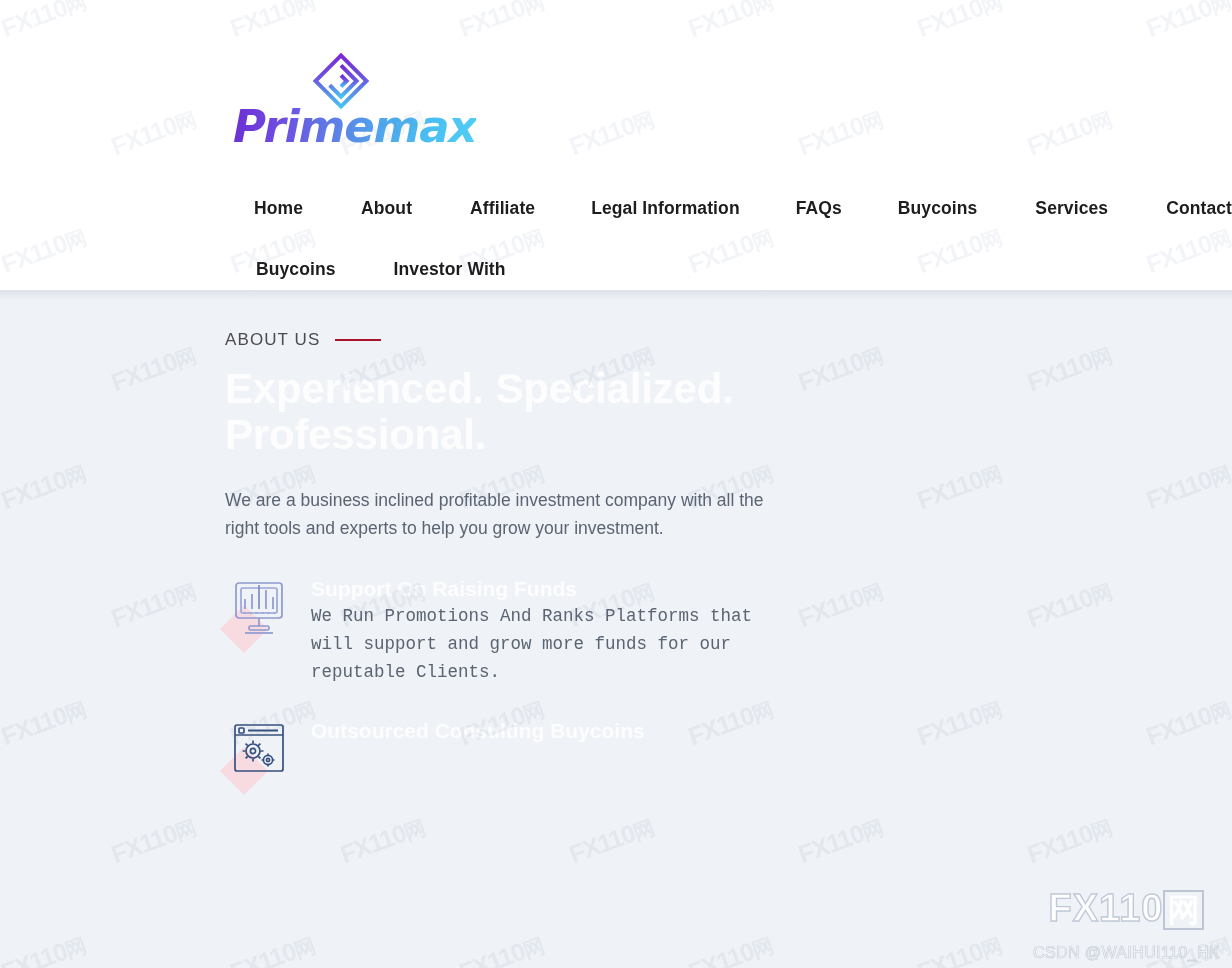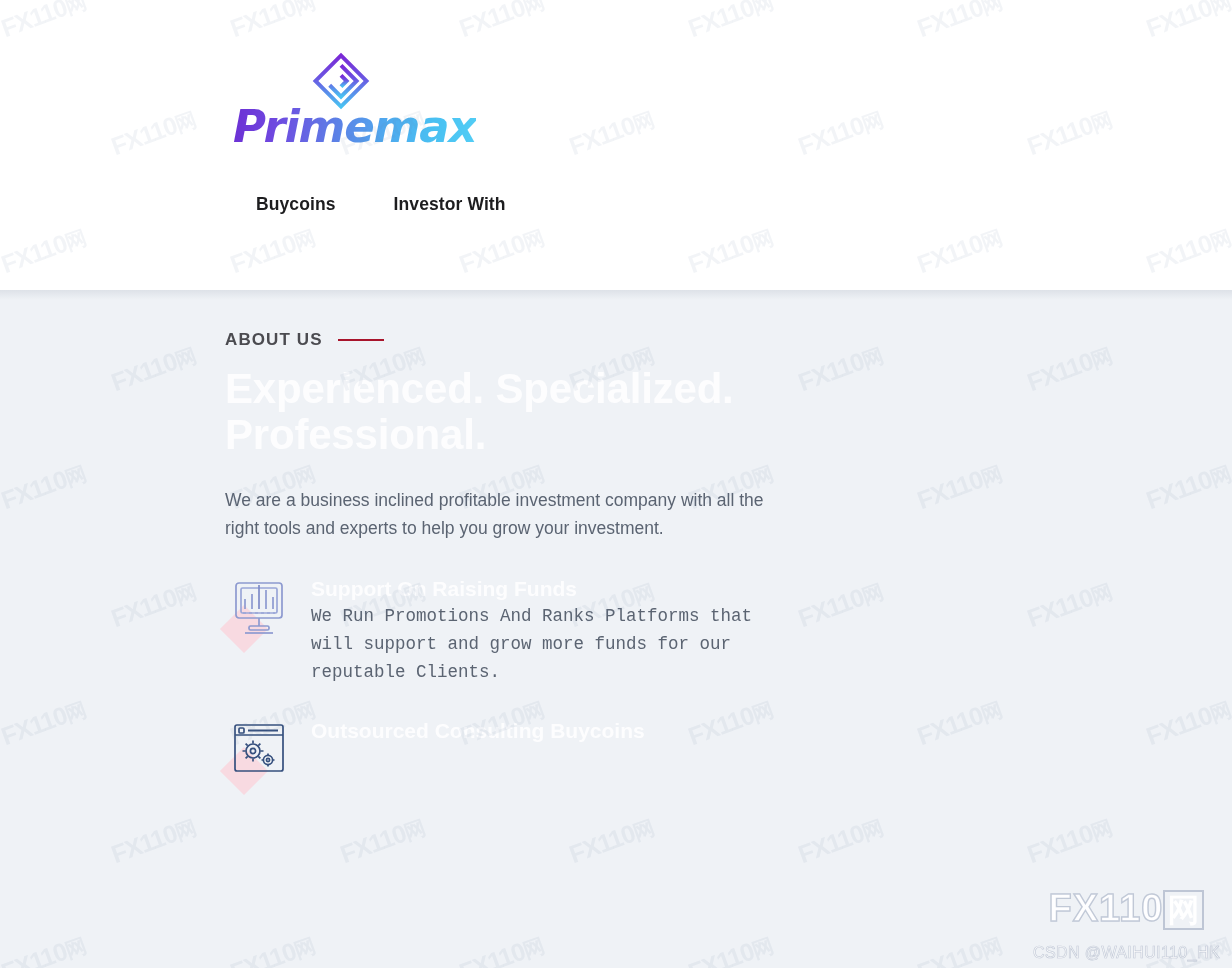--- a/index.html
+++ b/index.html
@@ -160,21 +160,21 @@
   .eyebrow-row {
     display: flex;
     align-items: center;
     height: 24px;
   }
   .eyebrow {
     font-family: "Liberation Sans", sans-serif;
     font-size: 17px;
     color: #4b4b50;
     letter-spacing: 1.1px;
-    font-weight: 700;
+    font-weight: 400;
   }
   .eyebrow-line {
     width: 46px;
     height: 2px;
     background: #a8142b;
     margin-left: 15px;
   }
 
   .hero-title {
     margin-top: 14px;
@@ -319,20 +319,37 @@
         <g transform="translate(32,31) rotate(45) translate(-20,-20)" fill="none" stroke="url(#lg)" stroke-width="4">
           <path d="M2 2 H38 V38 H2 Z"></path>
           <path d="M9 9 H31 V31 H15"></path>
           <path d="M16 16 H24 V24"></path>
         </g>
       </svg>
       <div class="logo-text">Primemax</div>
     </div>
 
     <nav class="nav">
+      <div class="nav-row">
+        <a class="nav-item">Home</a>
+        <span class="gap-a"></span>
+        <a class="nav-item">About</a>
+        <span class="gap-a"></span>
+        <a class="nav-item">Affiliate</a>
+        <span class="gap-b"></span>
+        <a class="nav-item">Legal Information</a>
+        <span class="gap-b"></span>
+        <a class="nav-item">FAQs</a>
+        <span class="gap-b"></span>
+        <a class="nav-item">Buycoins</a>
+        <span class="gap-a"></span>
+        <a class="nav-item">Services</a>
+        <span class="gap-a"></span>
+        <a class="nav-item">Contact</a>
+      </div>
       <div class="nav-row row2">
         <a class="nav-item">Buycoins</a>
         <span class="gap-a"></span>
         <a class="nav-item">Investor With</a>
       </div>
     </nav>
   </div>
 
   <div class="main">
     <div class="content">

